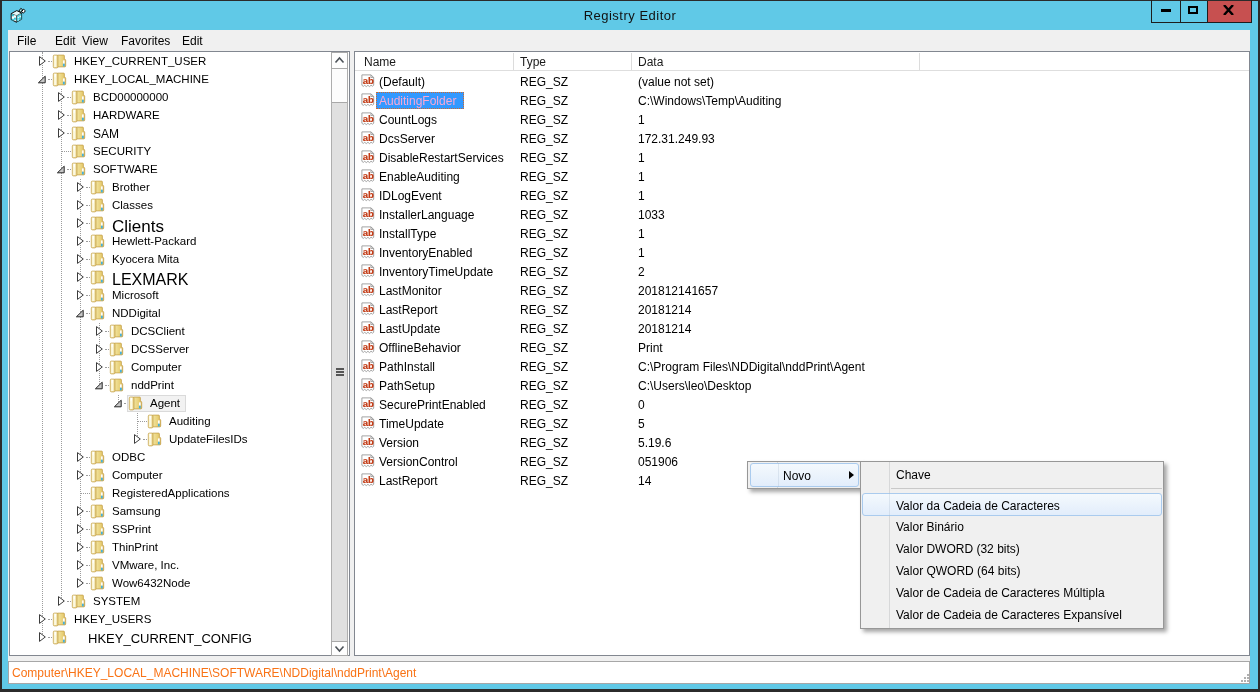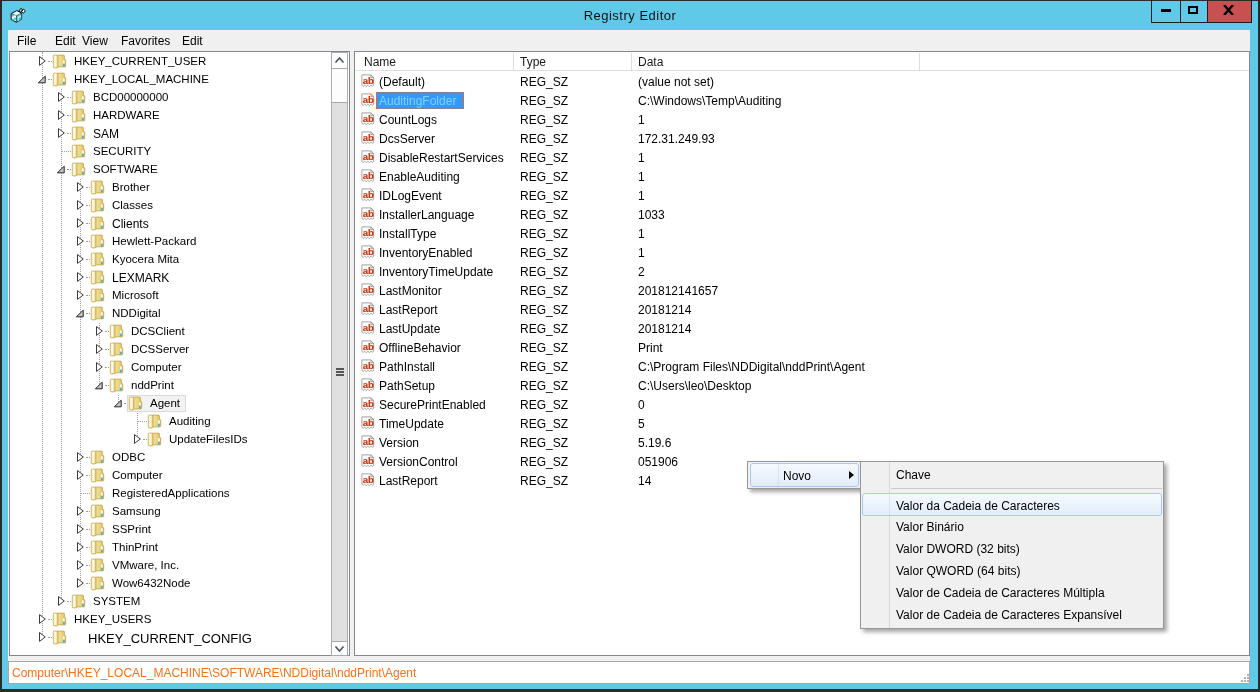--- a/index.html
+++ b/index.html
@@ -298,21 +298,21 @@
         <stop offset="1" stop-color="#e6cf7e"></stop>
       </linearGradient>
 </defs>
 <path d="M5.6 2.1 H11.7 Q12.4 2.1 12.4 2.9 V6.4 H12.9 Q13.7 6.4 13.7 7.2 V13 Q13.7 13.9 12.8 13.9 H5.6 Z" fill="url(#fb10)" stroke="#c09b3f" stroke-width="0.7"></path>
 <rect x="10.95" y="7.4" width="1.75" height="3.3" fill="#fcfcfc"></rect>
 <rect x="10.95" y="10.7" width="1.75" height="2.7" fill="#41b1e0"></rect>
 <path d="M1.3 3.1 Q1.3 2.1 2.3 2.1 H4.9 Q5.9 2.1 5.9 3.1 V13.7 Q5.9 14.9 4.8 14.9 H2.4 Q1.3 14.9 1.3 13.7 Z" fill="url(#ff10)" stroke="#c09b3f" stroke-width="0.7"></path>
 <path d="M2.7 3 L4.2 2.9 L3.6 6.8 L2.6 5.4 Z" fill="#ffffff" opacity="0.9"></path>
 <path d="M2 13.9 Q3.6 14.6 5.2 13.9 L5.2 14.6 Q3.6 15.2 2 14.6 Z" fill="#d8b863" opacity="0.8"></path>
 </svg>
-<div class="txt" style="left:112px;top:218px;font-size:12px">Clients</div>
+<div class="txt" style="left:112px;top:218px;font-size:17px">Clients</div>
 <div class="hdot" style="left:86px;top:241px;width:4px"></div>
 <svg class="a" style="left:72px;top:233px" width="16" height="16" viewBox="0 0 16 16">
 <path d="M5.5 3.6 L11.3 8 L5.5 12.4 Z" fill="#fff" stroke="#3c3c3c" stroke-width="1"></path>
   </svg>
 <svg class="a" style="left:90px;top:233px" width="16" height="16" viewBox="0 0 16 16">
 <defs>
 <linearGradient id="fb11" x1="0" y1="0" x2="1" y2="0">
         <stop offset="0" stop-color="#f2e5a2"></stop>
         <stop offset="0.7" stop-color="#e7cd72"></stop>
         <stop offset="1" stop-color="#dbb65a"></stop>
@@ -373,21 +373,21 @@
         <stop offset="1" stop-color="#e6cf7e"></stop>
       </linearGradient>
 </defs>
 <path d="M5.6 2.1 H11.7 Q12.4 2.1 12.4 2.9 V6.4 H12.9 Q13.7 6.4 13.7 7.2 V13 Q13.7 13.9 12.8 13.9 H5.6 Z" fill="url(#fb13)" stroke="#c09b3f" stroke-width="0.7"></path>
 <rect x="10.95" y="7.4" width="1.75" height="3.3" fill="#fcfcfc"></rect>
 <rect x="10.95" y="10.7" width="1.75" height="2.7" fill="#41b1e0"></rect>
 <path d="M1.3 3.1 Q1.3 2.1 2.3 2.1 H4.9 Q5.9 2.1 5.9 3.1 V13.7 Q5.9 14.9 4.8 14.9 H2.4 Q1.3 14.9 1.3 13.7 Z" fill="url(#ff13)" stroke="#c09b3f" stroke-width="0.7"></path>
 <path d="M2.7 3 L4.2 2.9 L3.6 6.8 L2.6 5.4 Z" fill="#ffffff" opacity="0.9"></path>
 <path d="M2 13.9 Q3.6 14.6 5.2 13.9 L5.2 14.6 Q3.6 15.2 2 14.6 Z" fill="#d8b863" opacity="0.8"></path>
 </svg>
-<div class="txt" style="left:112px;top:272px;font-size:12px">LEXMARK</div>
+<div class="txt" style="left:112px;top:272px;font-size:16px">LEXMARK</div>
 <div class="hdot" style="left:86px;top:295px;width:4px"></div>
 <svg class="a" style="left:72px;top:287px" width="16" height="16" viewBox="0 0 16 16">
 <path d="M5.5 3.6 L11.3 8 L5.5 12.4 Z" fill="#fff" stroke="#3c3c3c" stroke-width="1"></path>
   </svg>
 <svg class="a" style="left:90px;top:287px" width="16" height="16" viewBox="0 0 16 16">
 <defs>
 <linearGradient id="fb14" x1="0" y1="0" x2="1" y2="0">
         <stop offset="0" stop-color="#f2e5a2"></stop>
         <stop offset="0.7" stop-color="#e7cd72"></stop>
         <stop offset="1" stop-color="#dbb65a"></stop>
@@ -896,21 +896,21 @@
 </svg>
 <div class="txt" style="left:379px;top:76px">(Default)</div>
 <div class="txt" style="left:520px;top:76px">REG_SZ</div>
 <div class="txt" style="left:638px;top:76px">(value not set)</div>
 <svg class="a" style="left:360px;top:92px" width="16" height="16" viewBox="0 0 16 16">
 <path d="M1.9 1.9 H10.9 L13.7 4.5 V12.1 L12.5 13.3 L11.1 12.2 L9.5 13.6 L7.9 12.3 L6.3 13.6 L4.7 12.3 L3.3 13.4 L1.9 12.3 Z" fill="#ffffff" stroke="#989898" stroke-width="0.9"></path>
 <path d="M10.9 1.9 L13.7 4.5 H10.9 Z" fill="#ececec" stroke="#989898" stroke-width="0.8"></path>
 <text x="2.7" y="11.2" font-family="Liberation Sans,sans-serif" font-size="9.6" font-weight="bold" fill="#c23a14" stroke="#c23a14" stroke-width="0.2">ab</text>
 </svg>
 <div class="a" style="left:376px;top:92px;width:88px;height:17px;background:#3399ff;border:1px dotted #cf6a2c"></div>
-<div class="txt" style="left:379px;top:95px;color:#7dd3fc">AuditingFolder</div>
+<div class="txt" style="left:379px;top:95px;color:#f9a8d4">AuditingFolder</div>
 <div class="txt" style="left:520px;top:95px">REG_SZ</div>
 <div class="txt" style="left:638px;top:95px">C:\Windows\Temp\Auditing</div>
 <svg class="a" style="left:360px;top:111px" width="16" height="16" viewBox="0 0 16 16">
 <path d="M1.9 1.9 H10.9 L13.7 4.5 V12.1 L12.5 13.3 L11.1 12.2 L9.5 13.6 L7.9 12.3 L6.3 13.6 L4.7 12.3 L3.3 13.4 L1.9 12.3 Z" fill="#ffffff" stroke="#989898" stroke-width="0.9"></path>
 <path d="M10.9 1.9 L13.7 4.5 H10.9 Z" fill="#ececec" stroke="#989898" stroke-width="0.8"></path>
 <text x="2.7" y="11.2" font-family="Liberation Sans,sans-serif" font-size="9.6" font-weight="bold" fill="#c23a14" stroke="#c23a14" stroke-width="0.2">ab</text>
 </svg>
 <div class="txt" style="left:379px;top:114px">CountLogs</div>
 <div class="txt" style="left:520px;top:114px">REG_SZ</div>
 <div class="txt" style="left:638px;top:114px">1</div>

